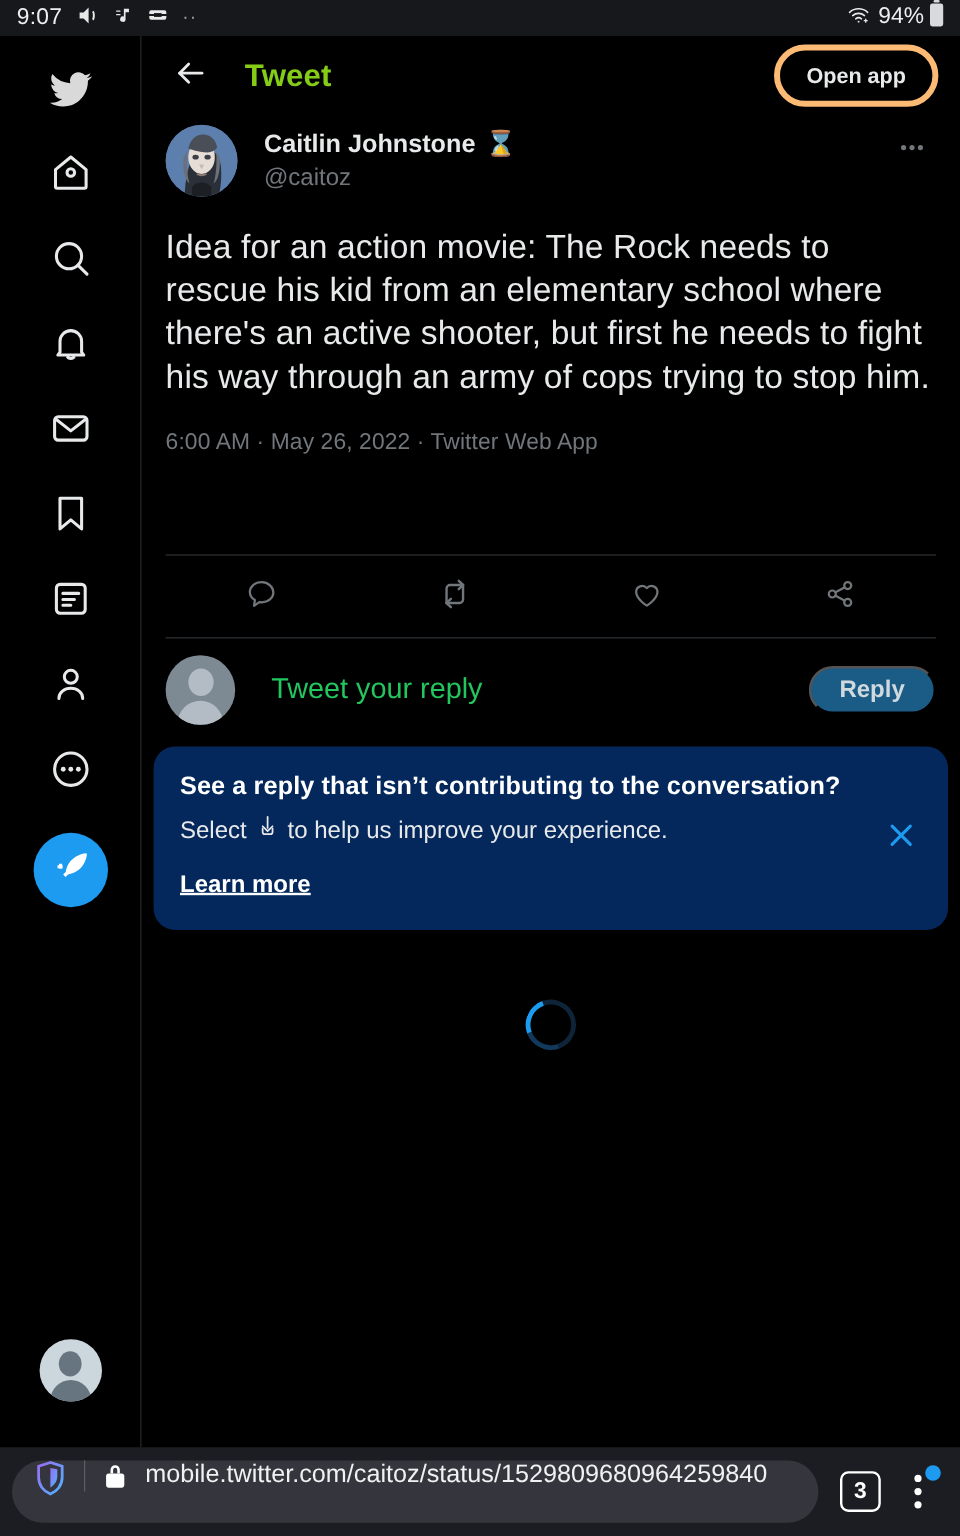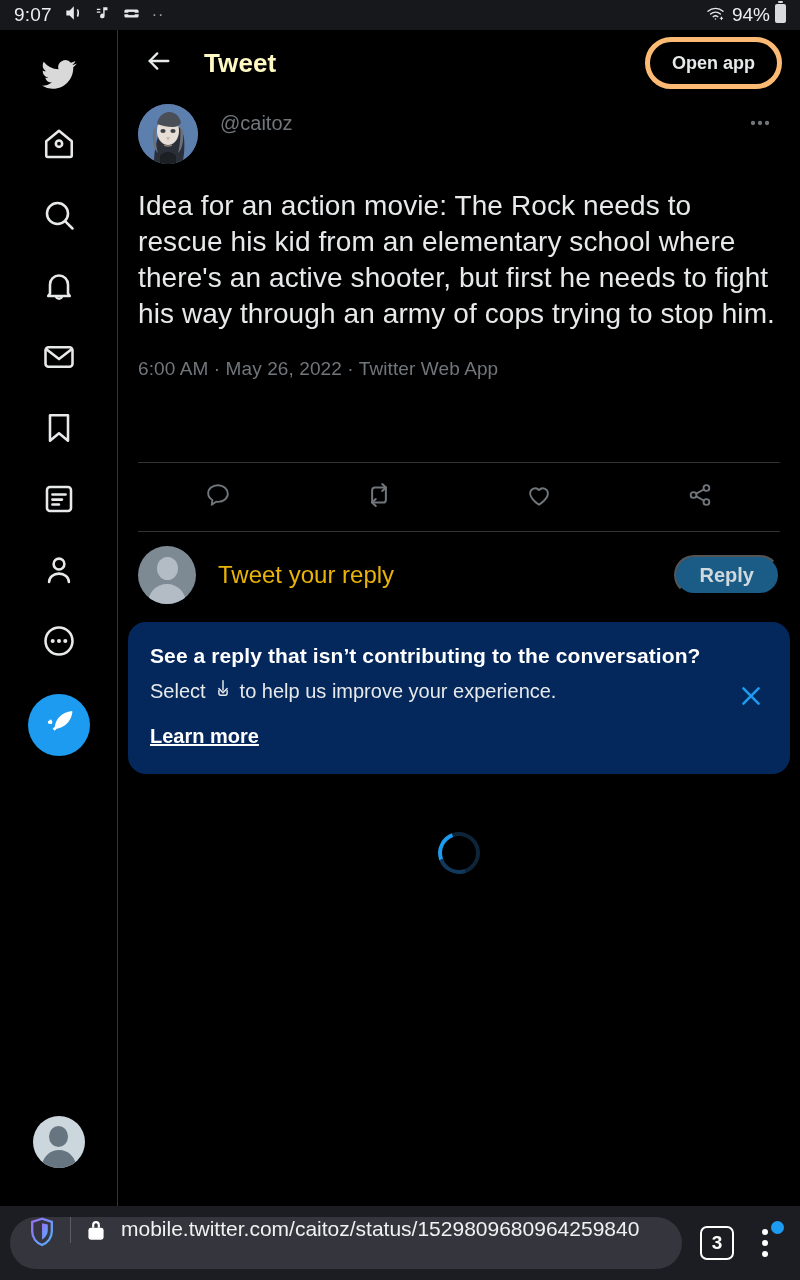--- a/index.html
+++ b/index.html
@@ -69,21 +69,21 @@
     background: #000; overflow: hidden;
   }
   .topbar {
     height: 66px; display: flex; align-items: center; padding: 0 18px 0 20px;
   }
   .back-btn {
     width: 42px; height: 42px; display: flex; align-items: center; justify-content: center;
     border-radius: 50%;
   }
   .topbar-title {
-    font-size: 26px; font-weight: bold; color: #fef9c3; margin-left: 24px;
+    font-size: 26px; font-weight: bold; color: #84cc16; margin-left: 24px;
     letter-spacing: .1px;
   }
   .open-app-btn {
     margin-left: auto; border: 5px solid #fdba74; border-radius: 999px;
     color: #e7e9ea; font-size: 18px; font-weight: bold;
     padding: 12px 22px; background: transparent; line-height: 1;
   }
 
   
   .tweet { padding: 8px 20px 0 20px; }
@@ -131,21 +131,21 @@
   }
   .composer-avatar .head {
     position: absolute; width: 21px; height: 23px; border-radius: 50%;
     background: #b3bcc4; left: 18.5px; top: 11px;
   }
   .composer-avatar .body {
     position: absolute; width: 38px; height: 25px; border-radius: 19px 19px 0 0;
     background: #b3bcc4; left: 10px; top: 38px;
   }
   .composer-placeholder {
-    font-size: 24px; color: #eab308; margin-left: 22px;
+    font-size: 24px; color: #22c55e; margin-left: 30px;
   }
   .reply-btn {
     margin-left: auto; background: #1a5c85; color: #cfd9de;
     border-radius: 999px; font-size: 20px; font-weight: bold;
     padding: 8px 24px; line-height: 1;
   }
 
   
   .notice {
     margin: 0 10px; background: #04285c; border-radius: 18px;
@@ -361,20 +361,24 @@
             <path d="M18 22c-1 10 0 20 2 27-4-3-6-12-5-22z" fill="#6b7079"></path>
             <path d="M42 22c1 10 0 20-2 27 4-3 6-12 5-22z" fill="#6b7079"></path>
             <ellipse cx="25" cy="27" rx="2.6" ry="2" fill="#3b3f46"></ellipse>
             <ellipse cx="35" cy="27" rx="2.6" ry="2" fill="#3b3f46"></ellipse>
             <path d="M28 33h4l-2 4z" fill="#c7b9ae"></path>
             <path d="M26 41q4 2 8 0" stroke="#8c7d73" stroke-width="1.6" fill="none"></path>
             <path d="M22 52c2-3 5-4 8-4s6 1 8 4v8H22z" fill="#1c1f24"></path>
           </svg>
         </div>
         <div class="names">
+          <div class="display-name">
+            <span>Caitlin Johnstone</span>
+            <span>⌛</span>
+          </div>
           <div class="handle">@caitoz</div>
         </div>
         <div class="more-btn">
           <span>
             <svg width="26" height="26" viewBox="0 0 24 24" fill="#71767b">
                 <circle cx="5.5" cy="12" r="2"></circle>
                 <circle cx="12" cy="12" r="2"></circle>
                 <circle cx="18.5" cy="12" r="2"></circle>
               </svg>
           </span>

